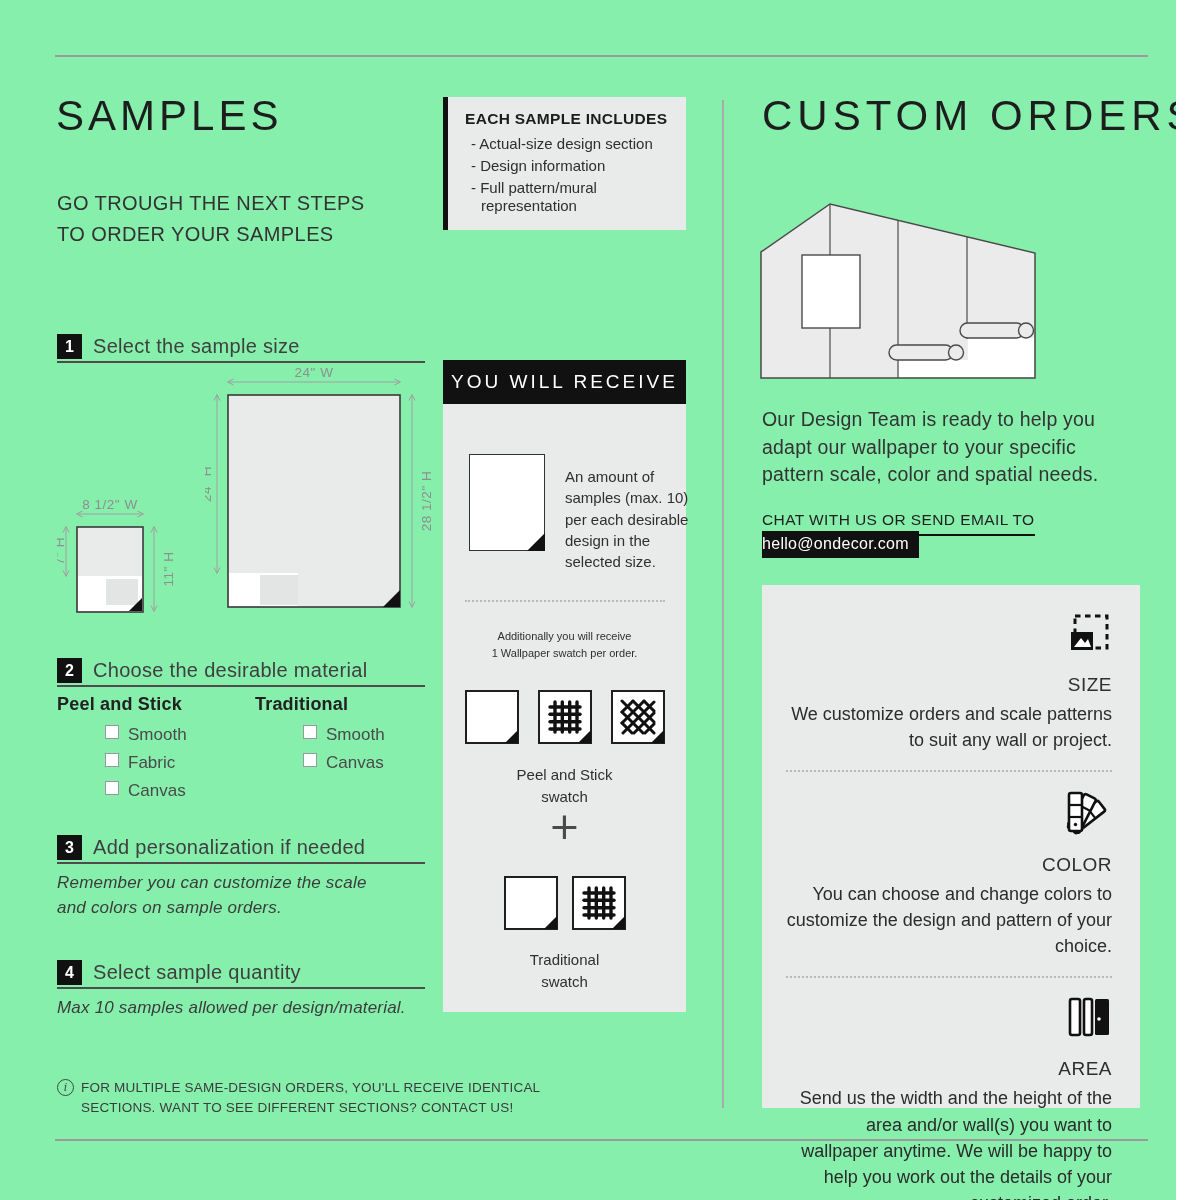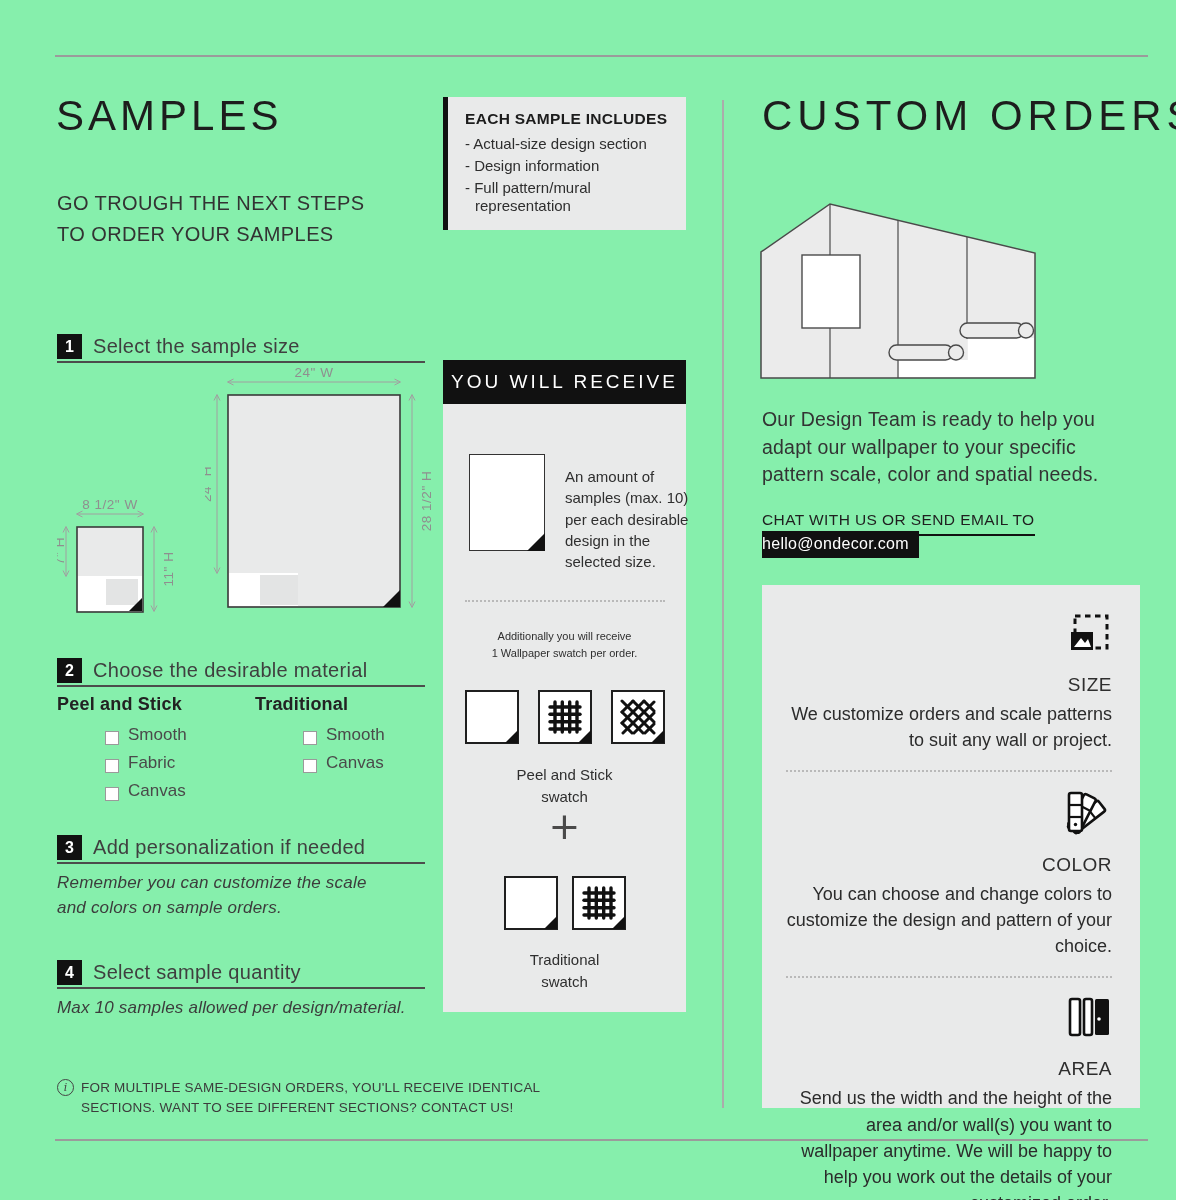--- a/index.html
+++ b/index.html
@@ -29,39 +29,39 @@
   #step1{left:57px;top:334px;} #step2{left:57px;top:658px;}
   #step3{left:57px;top:835px;} #step4{left:57px;top:960px;}
 
   .note{font-size:17px;line-height:1.45;color:#3c3c3c;letter-spacing:0.2px;white-space:pre-line;font-style:italic;}
   #step3-note{left:57px;top:871px;} #step4-note{left:57px;top:996px;}
 
   
   #materials{left:57px;top:694px;display:flex;gap:42px;}
   .mat-col{min-width:156px;}
   .mat-title{font-size:18px;font-weight:700;color:#222;margin-bottom:10px;letter-spacing:0.2px;}
-  .mat-opt{font-size:17px;color:#4a4a4a;margin:0 0 8px 0;display:flex;align-items:flex-end;padding-left:48px;}
+  .mat-opt{font-size:17px;color:#4a4a4a;margin:0 0 8px 0;display:flex;align-items:flex-start;padding-left:48px;}
   .cbx{width:12px;height:12px;border:1.5px solid #9a9a9a;display:inline-block;margin-right:9px;background:#fff;flex:0 0 12px;}
 
   
   #footnote{left:57px;top:1078px;display:flex;gap:7px;align-items:flex-start;}
   .info-circle{width:15px;height:15px;border:1.5px solid #444;border-radius:50%;color:#444;
     font-size:11px;font-style:italic;display:flex;align-items:center;justify-content:center;
     flex:0 0 15px;margin-top:1px;font-family:"DejaVu Serif",serif;}
   #footnote .txt{font-size:13.5px;letter-spacing:0.2px;line-height:1.5;color:#3c3c3c;white-space:pre-line;}
 
   
   .dim-text{fill:#8f8f8f;font-size:13.5px;letter-spacing:0.5px;}
   #large-diagram{left:205px;top:368px;} #small-diagram{left:57px;top:495px;}
 
   
   #includes-box{left:443px;top:97px;width:243px;height:133px;background:#e9eaea;
     border-left:5px solid #111;box-sizing:border-box;padding:13px 10px 10px 17px;}
   #includes-box h2{margin:0 0 7px 0;font-size:15.5px;font-weight:700;color:#1c1c1c;letter-spacing:0.3px;}
-  #includes-box ul{margin:0;padding:0;list-style:none;}
+  #includes-box ul{margin:6px;padding:0;list-style:none;}
   #includes-box li{font-size:15px;color:#2e2e2e;line-height:1.25;padding-left:10px;text-indent:-10px;margin-bottom:3px;}
   #includes-box li::before{content:"- ";}
 
   
   #receive-header{left:443px;top:360px;width:243px;height:44px;background:#111;color:#fff;
     font-size:19px;letter-spacing:3px;display:flex;align-items:center;justify-content:center;}
   #receive-panel{left:443px;top:404px;width:243px;height:608px;background:#e9eaea;}
   #amount-row{position:absolute;left:26px;top:50px;display:flex;gap:20px;}
   .page-icon{width:74px;height:95px;background:#fff;border:1.5px solid #333;position:relative;}
   .fold::after{content:"";position:absolute;right:-1px;bottom:-1px;width:0;height:0;

